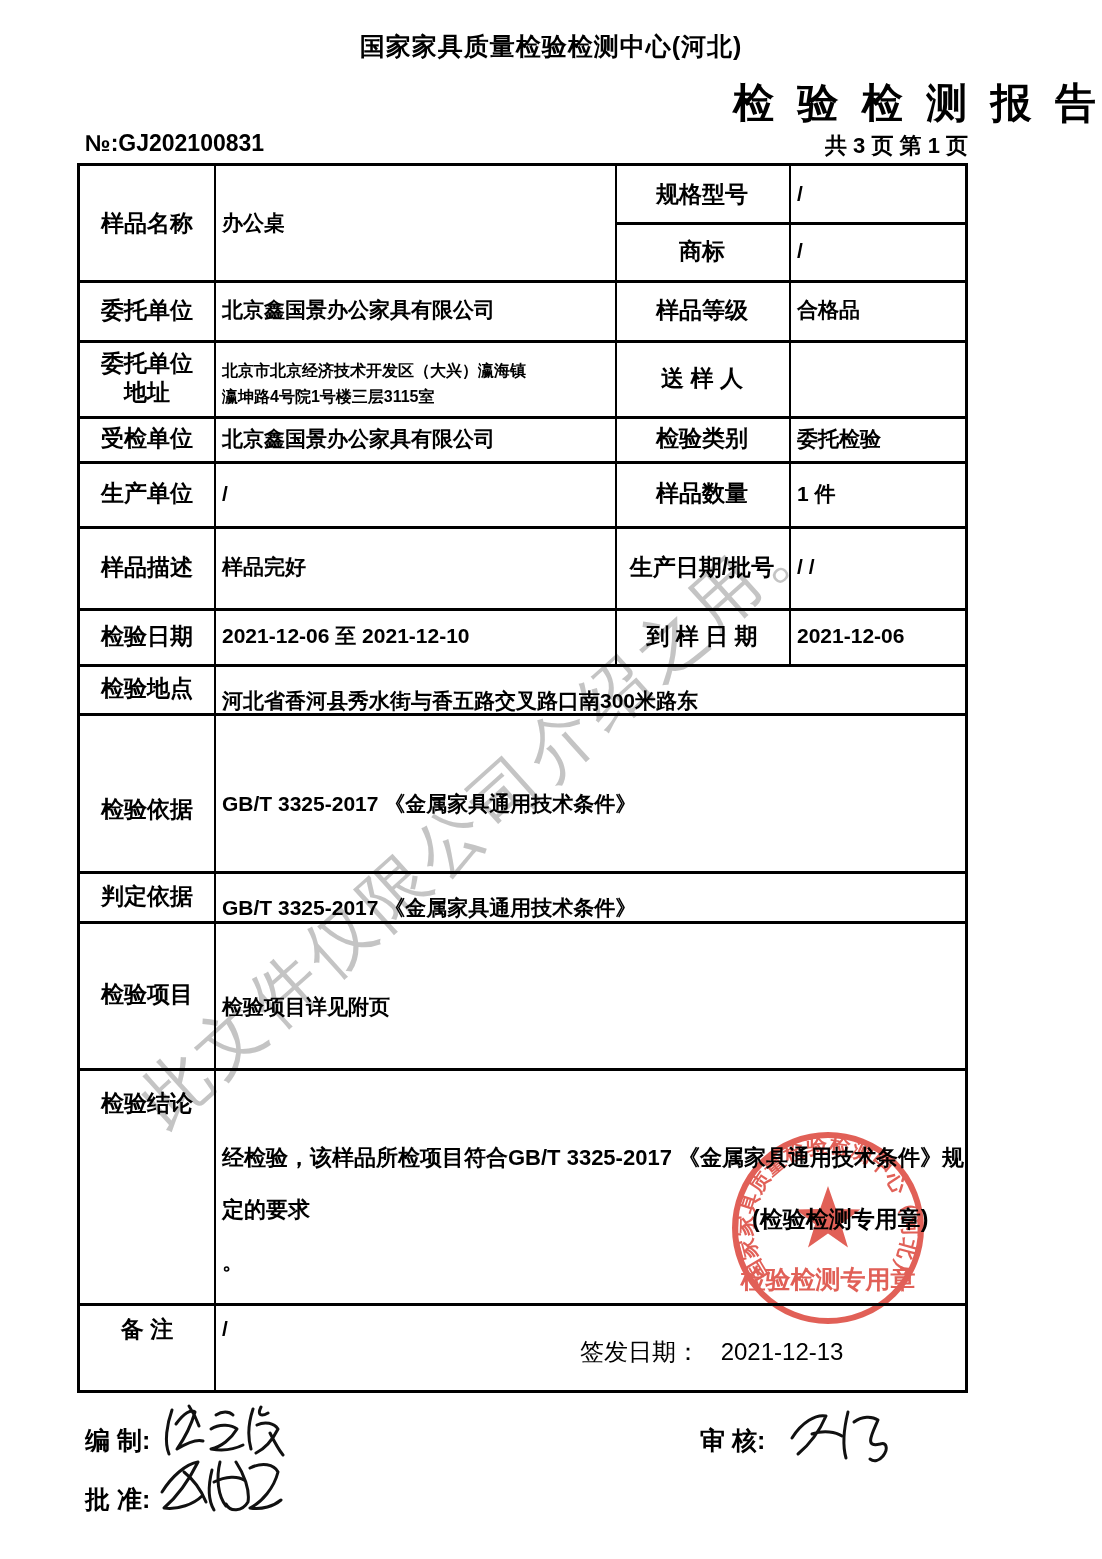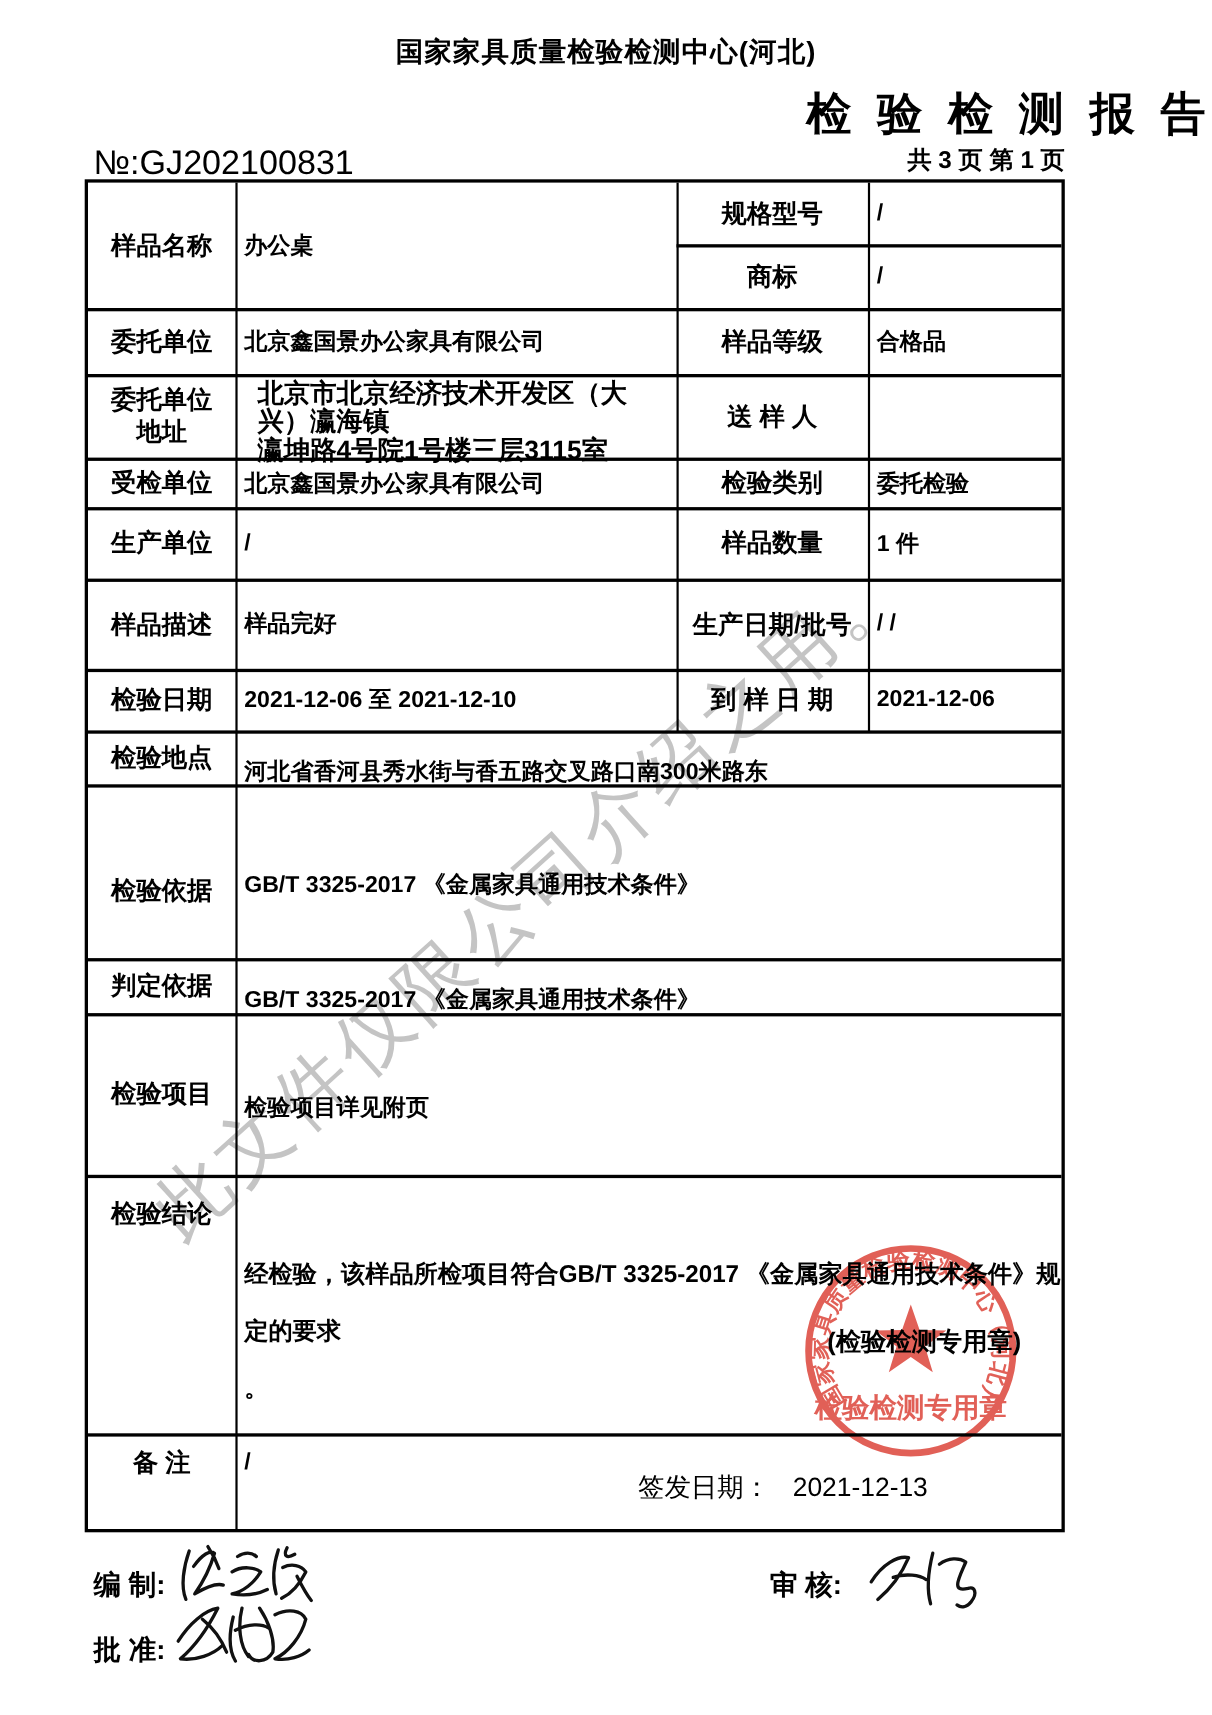--- a/index.html
+++ b/index.html
@@ -4,41 +4,41 @@
 <style>
   html,body{margin:0;padding:0;background:#fff;}
   .page{position:relative;width:1102px;height:1559px;background:#ffffff;
         font-family:"Liberation Sans",sans-serif;color:#000;overflow:hidden;}
 
   
   .org-name{position:absolute;top:30px;left:0;width:100%;text-align:center;
             font-size:25px;font-weight:bold;letter-spacing:1px;}
   .report-title{position:absolute;top:76px;left:0;width:100%;text-align:right;
             font-size:41px;font-weight:bold;letter-spacing:6px;}
-  .report-no{position:absolute;top:130px;left:85px;font-size:31px;font-weight:normal;}
+  .report-no{position:absolute;top:130px;left:85px;font-size:23px;font-weight:bold;}
   .page-info{position:absolute;top:131px;right:134px;font-size:22px;font-weight:bold;}
 
   
   .tbl{position:absolute;left:77px;top:163px;width:891px;height:1230px;
        border:3px solid #000;box-sizing:border-box;}
   .hl{position:absolute;left:0;width:885px;height:3px;background:#000;}
   .hl.part{left:535px;width:350px;}
   .vl{position:absolute;top:0;width:2px;background:#000;}
 
   
   .lab,.rlab{position:absolute;display:flex;align-items:center;justify-content:center;
        flex-direction:column;text-align:center;font-weight:bold;font-size:23px;line-height:1.25;border-radius:14px;}
   .lab{left:0;width:134px;}
   .rlab{left:535px;width:174px;}
   .val,.rval{position:absolute;display:flex;align-items:center;
        font-weight:bold;font-size:21px;}
   .val{left:142px;width:386px;}
   .val.wide{width:738px;margin-top:12px;}
   .rval{left:717px;width:166px;}
-  .two-line{display:block;font-size:24px;line-height:26px;padding-top:12px;margin-left:12px;}
+  .two-line{display:block;font-size:16px;line-height:26px;padding-top:12px;}
   .conclusion{position:absolute;left:142px;top:966px;width:742px;font-weight:bold;
        font-size:22px;line-height:52px;}
 
   
   .watermark{position:absolute;left:30px;top:770px;width:900px;text-align:center;
        font-size:68px;letter-spacing:6px;color:#9d9d9d;opacity:.6;
        transform:rotate(-42deg);transform-origin:50% 50%;z-index:6;
        mix-blend-mode:multiply;white-space:nowrap;pointer-events:none;}
 
   

